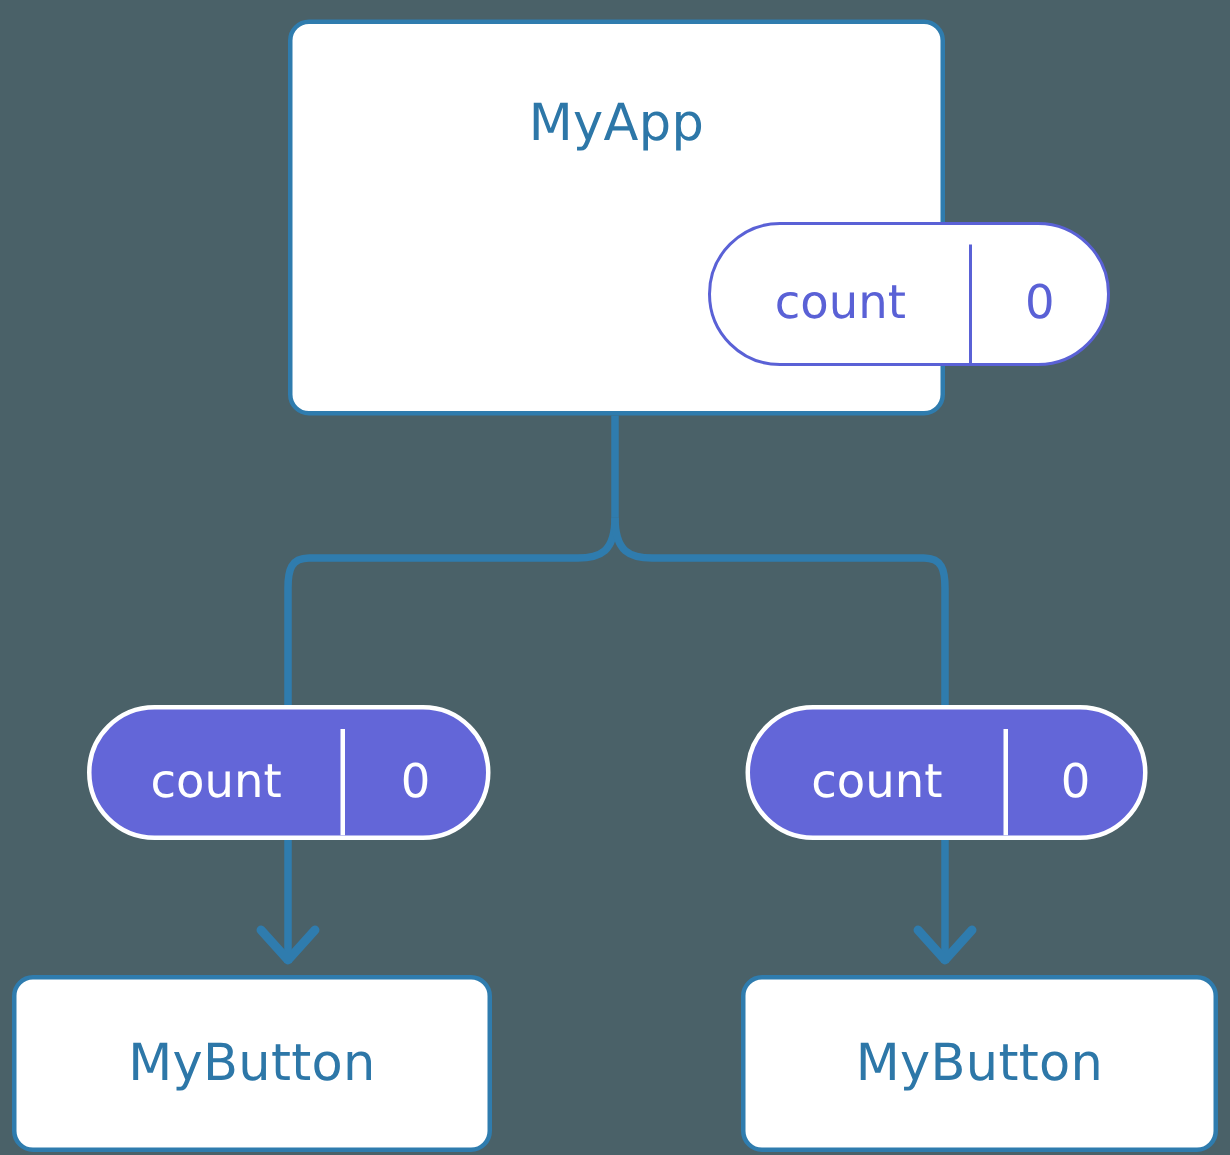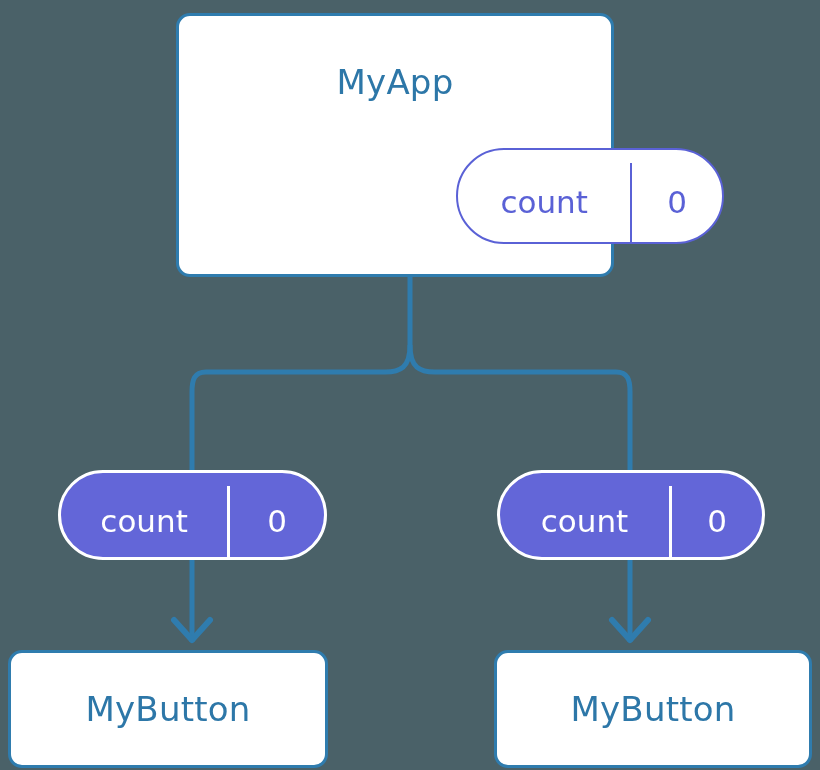--- a/index.html
+++ b/index.html
@@ -115,21 +115,21 @@
     <path d="M410 345 C410 368, 400 372, 385 372 L206 372 C194 372, 192 380, 192 392 L192 470" stroke="#2f7cae" stroke-width="5" fill="none" stroke-linecap="butt"></path>
     <path d="M410 345 C410 368, 420 372, 435 372 L616 372 C628 372, 630 380, 630 392 L630 470" stroke="#2f7cae" stroke-width="5" fill="none" stroke-linecap="butt"></path>
 
     <path d="M192 560 L192 642" stroke="#2f7cae" stroke-width="5" fill="none"></path>
     <path d="M174 620 L192 640 L210 620" stroke="#2f7cae" stroke-width="6" fill="none" stroke-linecap="round" stroke-linejoin="round"></path>
 
     <path d="M630 560 L630 642" stroke="#2f7cae" stroke-width="5" fill="none"></path>
     <path d="M612 620 L630 640 L648 620" stroke="#2f7cae" stroke-width="6" fill="none" stroke-linecap="round" stroke-linejoin="round"></path>
   </svg>
 
-  <div class="node component-card root" style="left:176px; top:13px; width:438px; height:264px;">
+  <div class="node component-card root" style="left:192px; top:13px; width:438px; height:264px;">
     <div class="component-title">MyApp</div>
 
     <div class="state-pill hollow" style="left:277px; top:132px; width:268px; height:96px;">
       <div class="pill-cell key" style="width:175px;">count</div>
       <div class="pill-cell value" style="width:93px;">0</div>
     </div>
   </div>
 
   <div class="state-pill filled" style="left:58px; top:470px; width:269px; height:90px;">
     <div class="pill-cell key" style="width:170px;">count</div>

